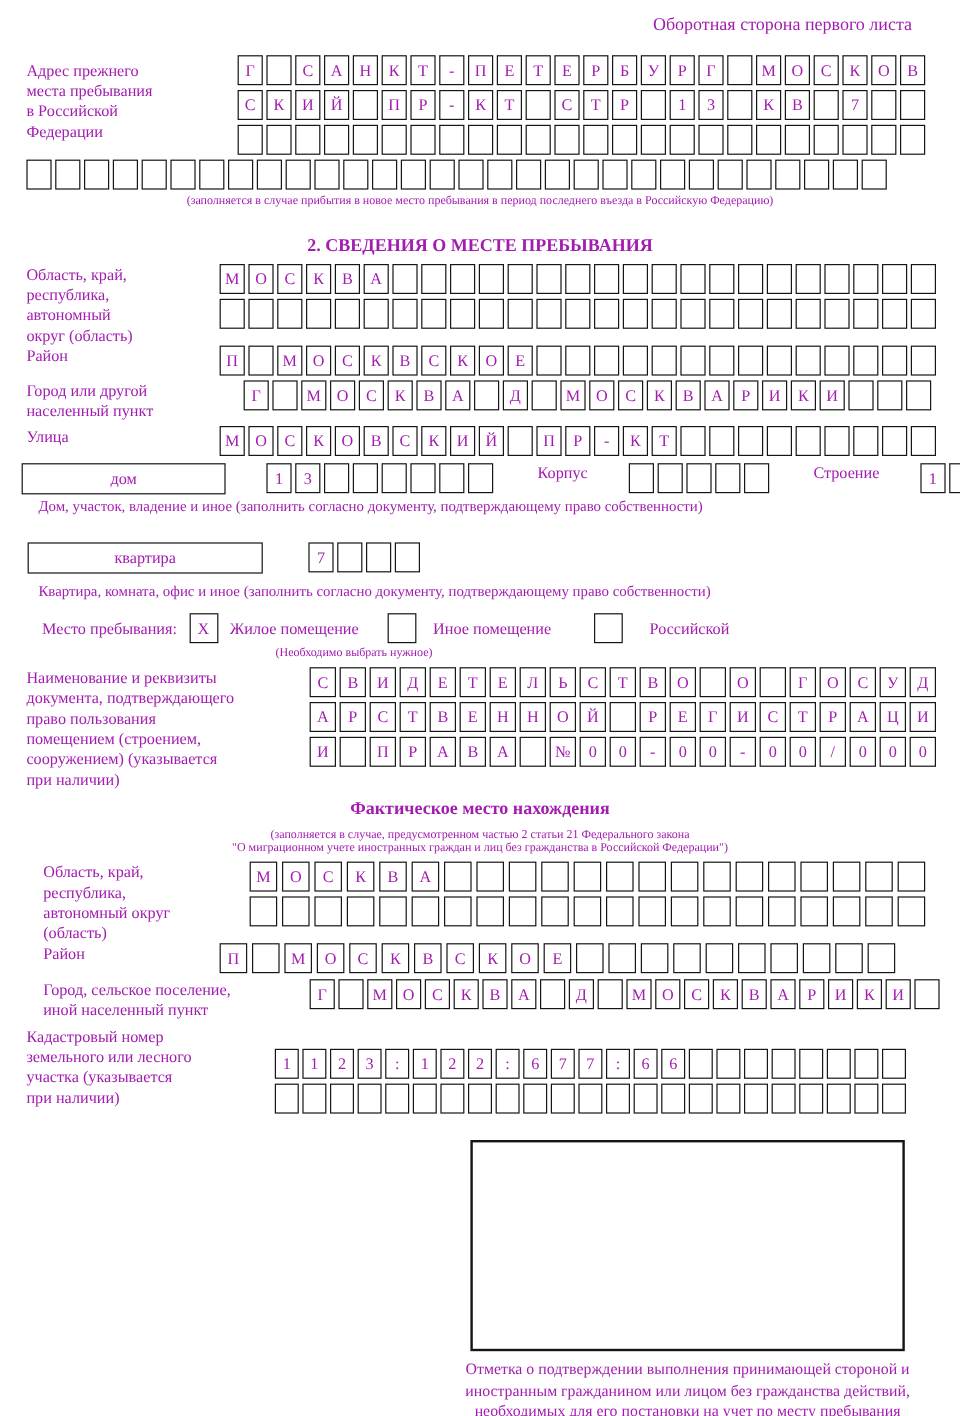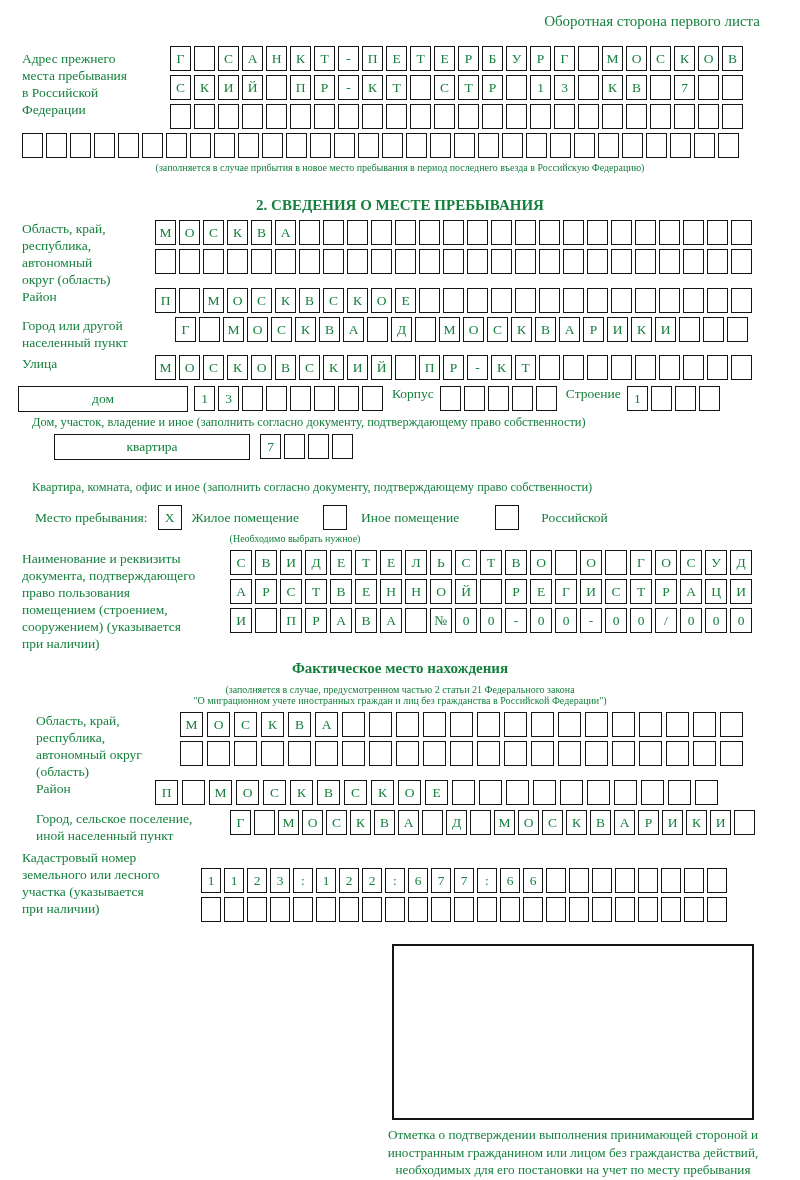--- a/index.html
+++ b/index.html
@@ -1,19 +1,19 @@
 <!DOCTYPE html>
 <html><head>
 <meta charset="utf-8">
 <style>
   html,body{margin:0;padding:0;background:#e8e8e8;}
   .page{width:800px;height:1180px;background:#ffffff;margin:0 auto;position:relative;
-        font-family:"Liberation Serif",serif;color:#15803d;overflow:hidden;}
+        font-family:"Liberation Serif",serif;color:#a21caf;overflow:hidden;}
   .hdr{text-align:right;padding:13px 40px 0 0;font-size:15px;}
-  .frow{display:flex;align-items:flex-start;padding-left:22px;}
+  .frow{display:flex;align-items:flex-start;padding-left:22px;gap:28px;}
   .frow.vcenter{align-items:flex-start;}
   .flabel{font-size:13.5px;line-height:17px;white-space:pre-line;flex-shrink:0;}
   .rows{display:flex;flex-direction:column;}
   .grid{display:flex;gap:3px;margin-bottom:4px;}
   .grid.gw{gap:4px;}
   .cell{box-sizing:border-box;width:21px;height:25px;border:1.6px solid #151515;
         display:flex;align-items:center;justify-content:center;font-size:13.5px;background:#fff;}
   .gw .cell{width:23px;}
   .g22 .cell{width:22px;}
   .gk .cell{width:20px;}
@@ -338,30 +338,30 @@
     <div class="inline-label" style="margin:0 6px 0 9px;">Строение</div>
     <div class="grid" style="margin:0;">
         <span class="cell">1</span>
         <span class="cell"></span>
         <span class="cell"></span>
         <span class="cell"></span>
       </div>
   </div>
   <div class="note-l" style="margin-top:3px;">Дом, участок, владение и иное (заполнить согласно документу, подтверждающему право собственности)</div>
 
-  <div class="frow vcenter" style="margin-top:4px;padding-left:54px;">
+  <div class="frow vcenter" style="margin-top:22px;padding-left:23px;">
     <div class="widebox" style="width:196px;">квартира</div>
     <div class="grid" style="margin:0 0 0 10px;">
         <span class="cell">7</span>
         <span class="cell"></span>
         <span class="cell"></span>
         <span class="cell"></span>
       </div>
   </div>
-  <div class="note-l" style="margin-top:20px;">Квартира, комната, офис и иное (заполнить согласно документу, подтверждающему право собственности)</div>
+  <div class="note-l" style="margin-top:8px;">Квартира, комната, офис и иное (заполнить согласно документу, подтверждающему право собственности)</div>
 
   <div class="checkrow">
     <span class="inline-label">Место пребывания:</span>
     <span class="checkbox" style="margin:0 10px;">X</span>
     <span class="inline-label">Жилое помещение</span>
     <span class="checkbox" style="margin:0 14px 0 24px;"></span>
     <span class="inline-label">Иное помещение</span>
     <span class="checkbox" style="margin:0 22px 0 36px;"></span>
     <span class="inline-label">Российской</span>
   </div>

